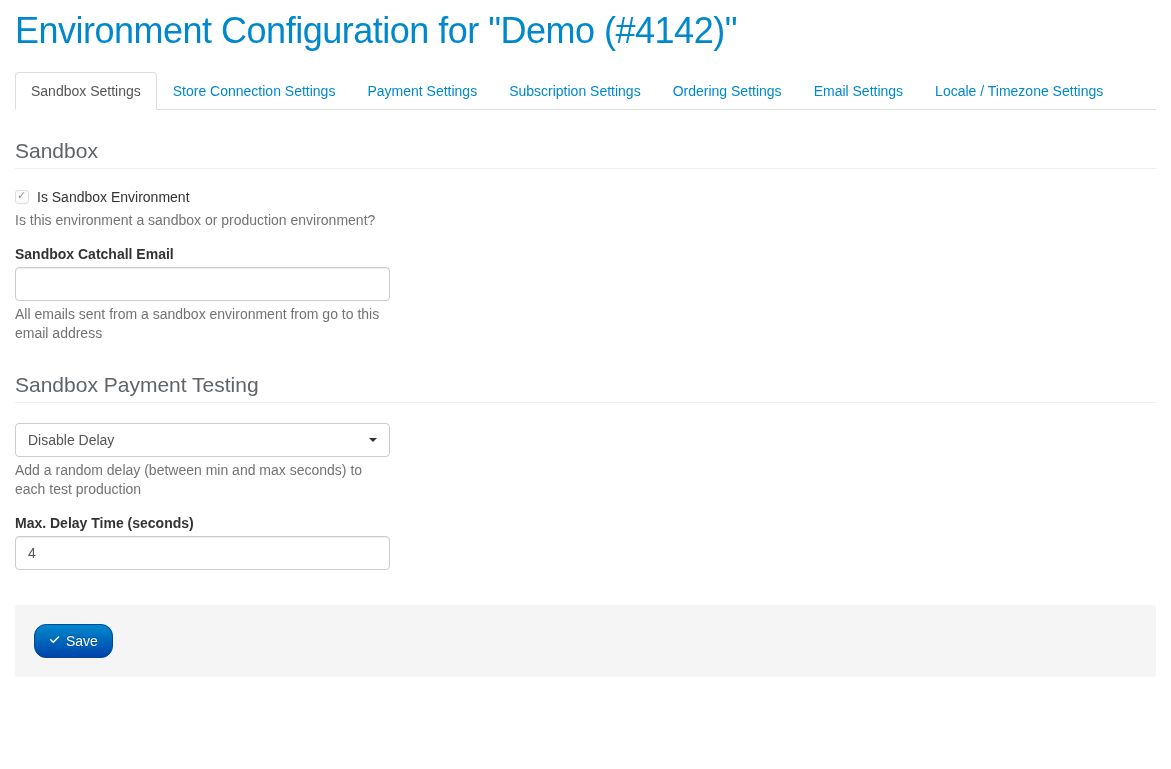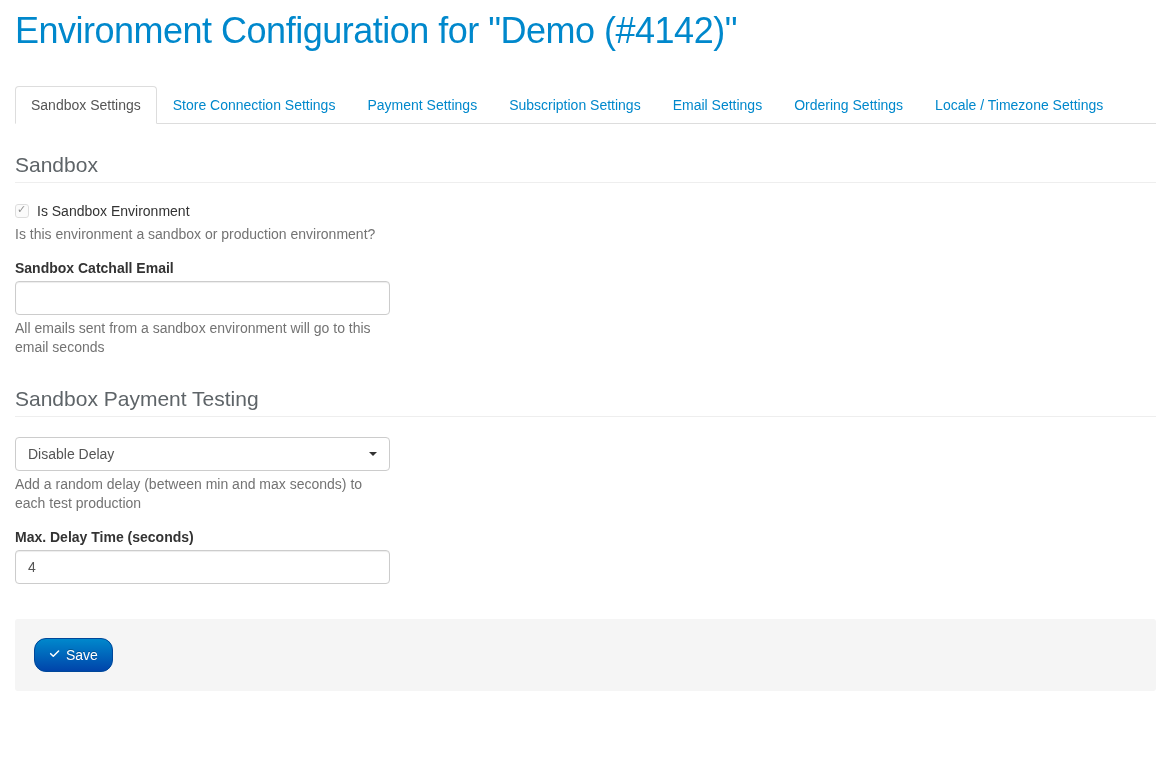--- a/index.html
+++ b/index.html
@@ -25,21 +25,20 @@
       border-bottom: 1px solid #ddd;
       margin-bottom: 20px;
     }
     .tabs ul {
       list-style: none;
       display: flex;
       flex-wrap: wrap;
     }
     .tabs li {
       margin-bottom: -1px;
-      margin-top: 14px;
     }
     .tabs a {
       display: block;
       padding: 10px 15px;
       color: #0088cc;
       text-decoration: none;
       border: 1px solid transparent;
       border-radius: 4px 4px 0 0;
       cursor: pointer;
     }
@@ -180,24 +179,24 @@
     <li>
         <a>Store Connection Settings</a>
       </li>
     <li>
         <a>Payment Settings</a>
       </li>
     <li>
         <a>Subscription Settings</a>
       </li>
     <li>
+        <a>Ordering Settings</a>
+      </li>
+    <li>
         <a>Email Settings</a>
-      </li>
-    <li>
-        <a>Ordering Settings</a>
       </li>
     <li>
         <a>Locale / Timezone Settings</a>
       </li>
   </ul>
 </nav>
 
 <h2 class="section-title">Sandbox</h2>
 
 <div class="form-area">
@@ -205,21 +204,21 @@
     <div class="checkbox-row">
       <input type="checkbox" checked="" disabled="" style="">
       <span class="checkbox-label">Is Sandbox Environment</span>
     </div>
     <span class="help-text">Is this environment a sandbox or production environment?</span>
   </div>
 
   <div class="form-group">
     <label class="field-label">Sandbox Catchall Email</label>
     <input type="text" class="form-control" value="" style="">
-    <span class="help-text">All emails sent from a sandbox environment will go to this email seconds</span>
+    <span class="help-text">All emails sent from a sandbox environment from go to this email address</span>
   </div>
 </div>
 
 <h2 class="section-title">Sandbox Payment Testing</h2>
 
 <div class="form-area">
   <div class="form-group">
     <button type="button" class="form-select">
       <span>Disable Delay</span>
       <span class="caret"></span>

